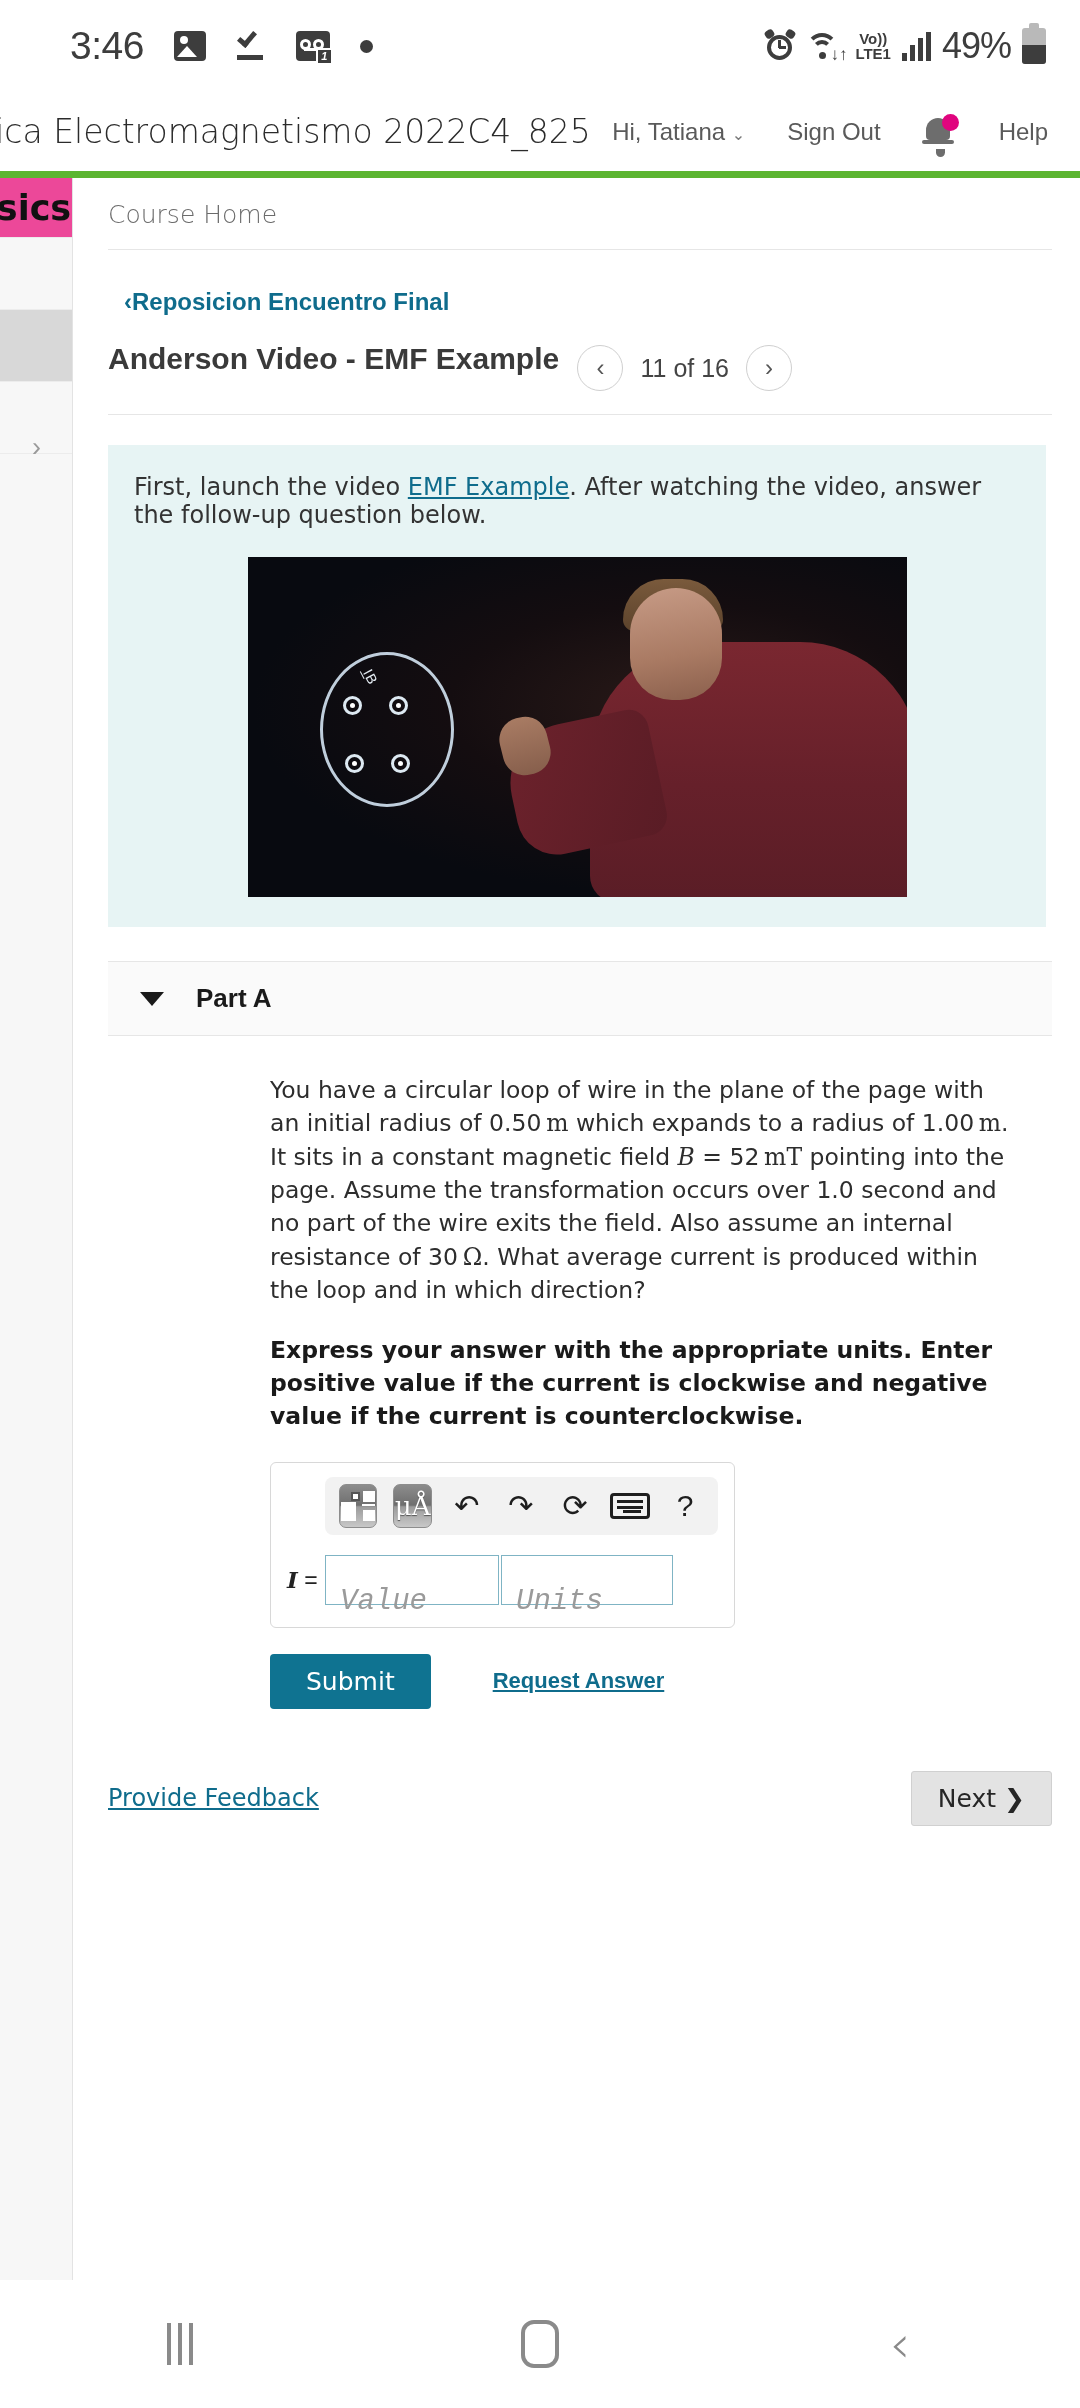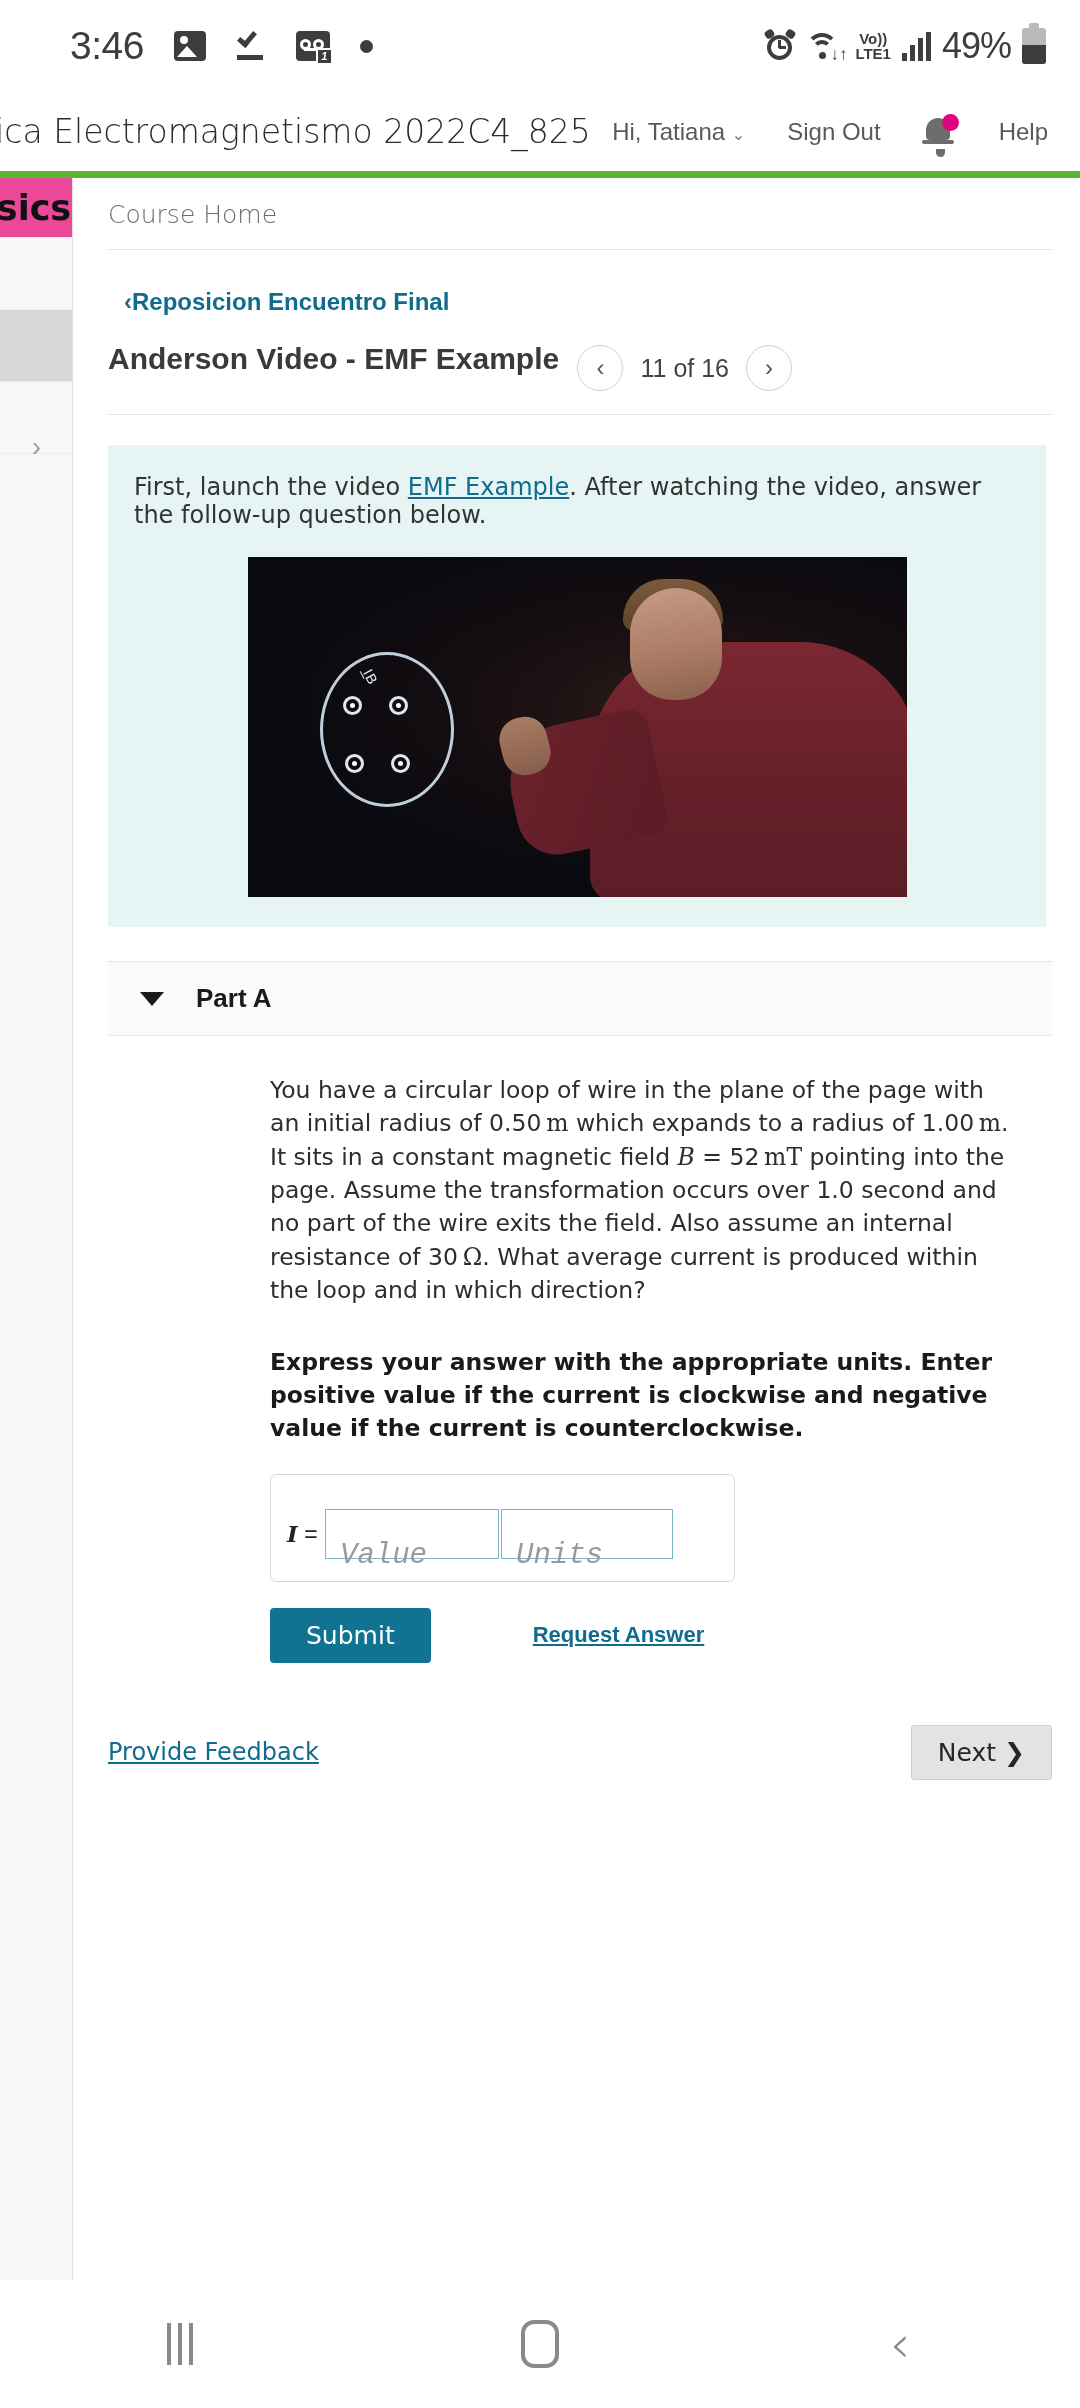--- a/index.html
+++ b/index.html
@@ -159,21 +159,21 @@
      background:#fafafa; height:75px; display:flex; align-items:center; }
   .tri { margin-left:32px; width:0; height:0; border-left:12px solid transparent;
      border-right:12px solid transparent; border-top:14px solid #1a1a1a; }
   .part-label{ margin-left:32px; font-size:26px; font-weight:bold; color:#1a1a1a; }
 
   .qwrap { padding:38px 60px 0 196px; }
   .qtext { font-size:23.5px; line-height:1.42; color:#2d2d2d;
      font-family:"DejaVu Sans", sans-serif; }
   .mth { font-family:"DejaVu Serif", serif; font-style:italic; }
   .mup { font-family:"DejaVu Serif", serif; font-style:normal; }
-  .qbold { margin-top:38px; font-size:23.5px; line-height:1.42; font-weight:bold; color:#1a1a1a;
+  .qbold { margin-top:26px; font-size:23.5px; line-height:1.42; font-weight:bold; color:#1a1a1a;
      font-family:"DejaVu Sans", sans-serif; }
 
   
   .abox { margin:28px 0 0 0; width:465px; border:1px solid #d8d8d8; border-radius:6px;
      background:#fff; padding:14px 16px 22px 16px; }
   .atoolbar { margin-left:38px; background:#f2f2f2; border-radius:8px; height:58px;
      display:flex; align-items:center; padding:0 14px; gap:16px; width:auto; }
   .tbtn { width:48px; height:44px; border-radius:7px; display:flex; align-items:center;
      justify-content:center; }
   .tbtn.sh { background:linear-gradient(180deg,#8c8c8c 0%,#6f6f6f 48%,#9b9b9b 52%,#c8c8c8 100%);
@@ -196,21 +196,21 @@
   .ilabel .it{ font-family:"DejaVu Serif", serif; font-style:italic; font-weight:bold;}
   .fld { height:50px; border:1px solid #7fb4c4; background:#fff; display:flex; align-items:center;
      padding:0 14px; }
   .fld span { font-family:Liberation Mono, monospace; font-style:italic; font-size:29px; color:#9a9a9a;margin-top:44px; }
   .fld.value { width:174px; }
   .fld.units { width:172px; margin-left:2px; }
 
   .actions { margin-top:26px; display:flex; align-items:center; gap:62px; }
   .submit { background:#0f7391; color:#fff; font-size:25px; border:none; border-radius:4px;
      padding:13px 36px; font-family:"DejaVu Sans", sans-serif; }
-  .reqans { color:#0f6c8c; font-size:22px; font-weight:bold; text-decoration:underline;margin-left:40px; }
+  .reqans { color:#0f6c8c; font-size:22px; font-weight:bold; text-decoration:underline; }
 
   .footrow { margin:62px 28px 0 34px; display:flex; align-items:center; justify-content:space-between; }
   .feedback { color:#0f6c8c; font-size:24px; text-decoration:underline;
      font-family:"DejaVu Sans", sans-serif;}
   .nextbtn { background:#e3e3e3; color:#262626; font-size:25px; border:1px solid #d0d0d0;
      border-radius:3px; padding:12px 26px; font-family:"DejaVu Sans", sans-serif; }
 
   
   .navbar { position:absolute; left:0; bottom:0; width:1080px; height:128px; background:#fff;
      display:flex; align-items:center; }
@@ -342,20 +342,51 @@
       <span class="tri"></span>
       <span class="part-label">Part A</span>
     </div>
 
     <div class="qwrap">
       <div class="qtext"><span>You have a circular loop of wire in the plane of the page with an initial radius of 0.50 </span><span class="mup">m</span><span> which expands to a radius of 1.00 </span><span class="mup">m</span><span>. It sits in a constant magnetic field </span><span class="mth">B</span><span> = 52 </span><span class="mup">mT</span><span> pointing into the page. Assume the transformation occurs over 1.0 second and no part of the wire exits the field. Also assume an internal resistance of 30 </span><span class="mup">Ω</span><span>. What average current is produced within the loop and in which direction?</span></div>
 
       <div class="qbold">Express your answer with the appropriate units. Enter positive value if the current is clockwise and negative value if the current is counterclockwise.</div>
 
       <div class="abox">
+        <div class="atoolbar">
+          <div class="tbtn sh">
+            <span class="tmpl">
+                <i class="b1"></i>
+                <i class="b2"></i>
+                <i class="b3"></i>
+                <i class="b5"></i>
+                <i class="b4"></i>
+              </span>
+          </div>
+          <div class="tbtn sh">
+            <span class="munit">μÅ</span>
+          </div>
+          <div class="tbtn">
+              <span class="ticon">↶</span>
+            </div>
+          <div class="tbtn">
+              <span class="ticon">↷</span>
+            </div>
+          <div class="tbtn">
+              <span class="ticon">⟳</span>
+            </div>
+          <div class="tbtn">
+              <span class="kbd">
+                <i class="sp"></i>
+              </span>
+            </div>
+          <div class="tbtn">
+              <span class="ticon">?</span>
+            </div>
+        </div>
 
         <div class="arow">
           <div class="ilabel"><span class="it">I</span> <span>=</span></div>
           <div class="fld value">
               <span>Value</span>
             </div>
           <div class="fld units">
               <span>Units</span>
             </div>
         </div>

